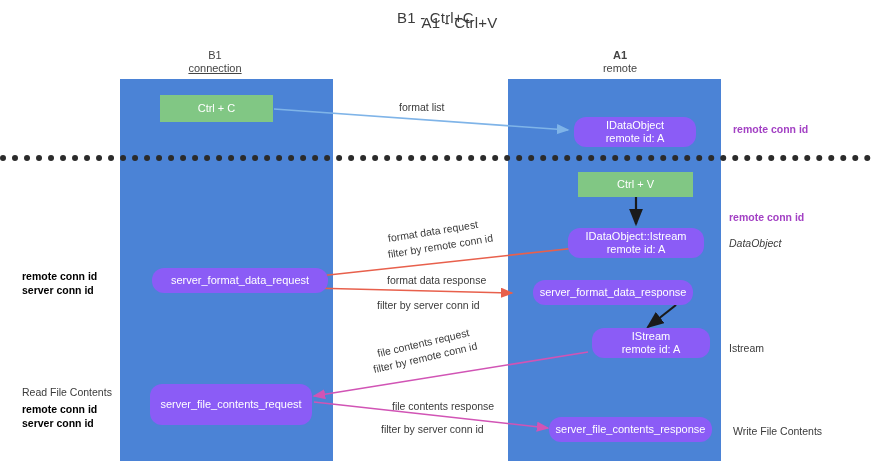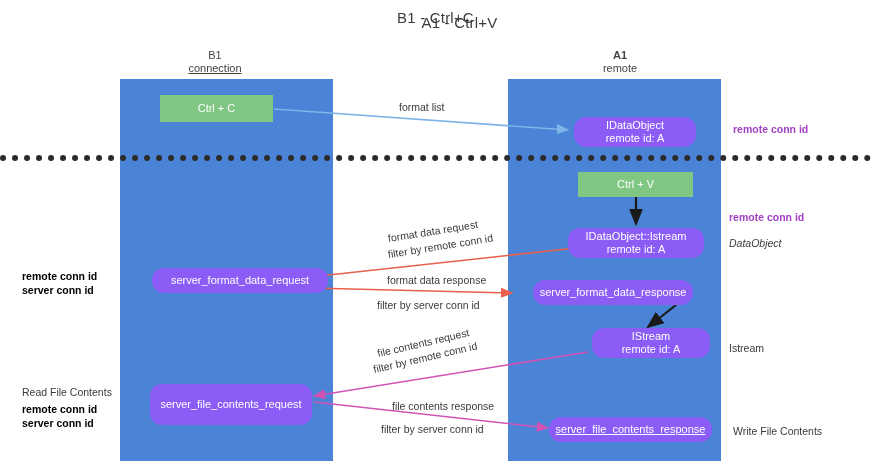--- a/index.html
+++ b/index.html
@@ -105,21 +105,21 @@
 
   <div class="node orange" style="left:592px;top:328px;width:118px;height:30px;">
     <span>IStream</span>
     <span class="l2">remote id: A</span>
   </div>
 
   <div class="node orange" style="left:150px;top:384px;width:162px;height:41px;">
     <span>server_file_contents_request</span>
   </div>
 
-  <div class="node orange" style="left:549px;top:417px;width:163px;height:25px;text-decoration:underline;">
+  <div class="node orange" style="left:549px;top:417px;width:163px;height:25px;">
     <span>server_file_contents_response</span>
   </div>
 
   <div class="dash"></div>
 
   <div class="lbl plain" style="left:399px;top:101px;">format list</div>
 
   <div class="lbl plain rot-a" style="left:389px;top:232px;">format data request</div>
   <div class="lbl rot-a" style="left:389px;top:248px;">
     <span class="lbl plain" style="position:static;">filter by </span><span class="purple">remote conn id</span>

